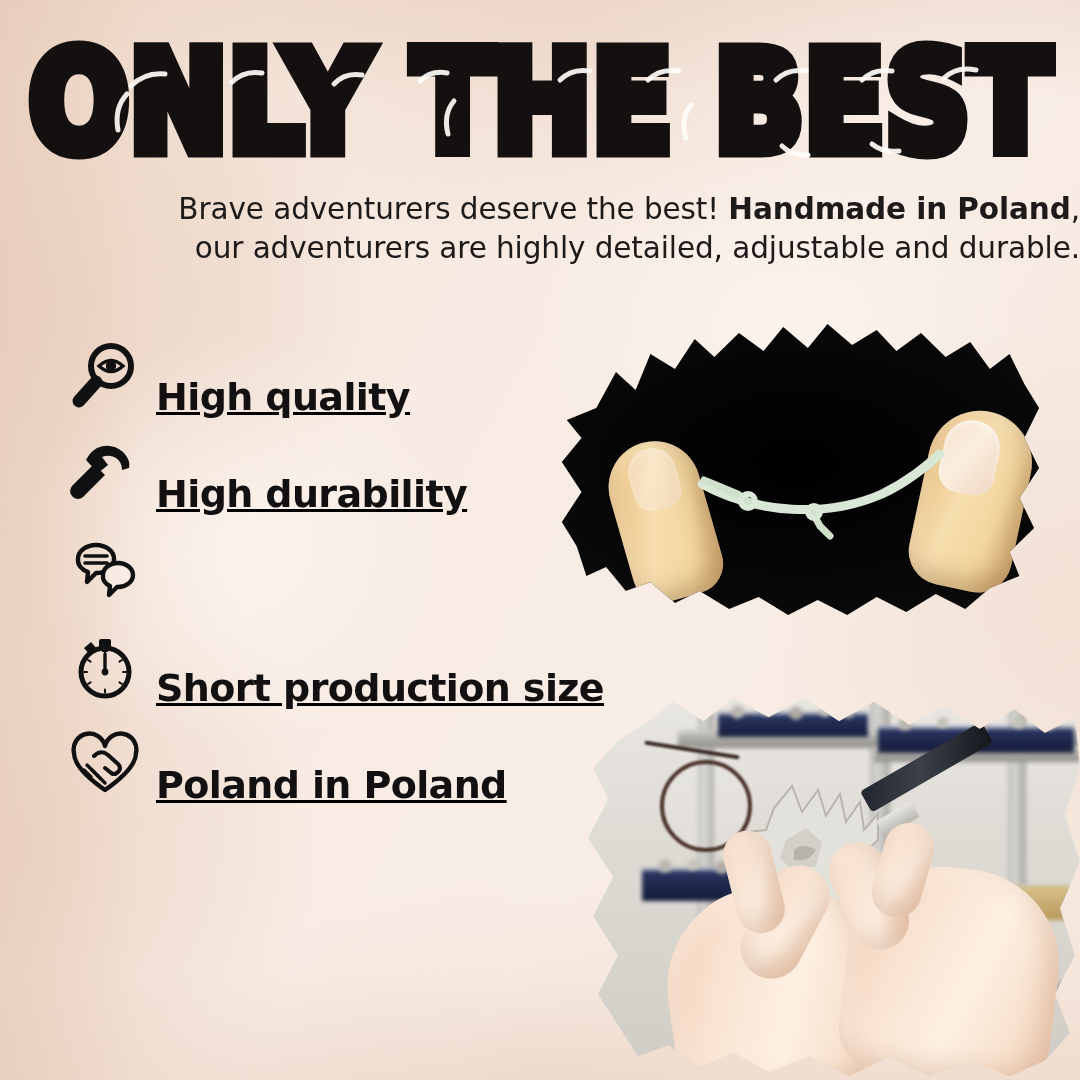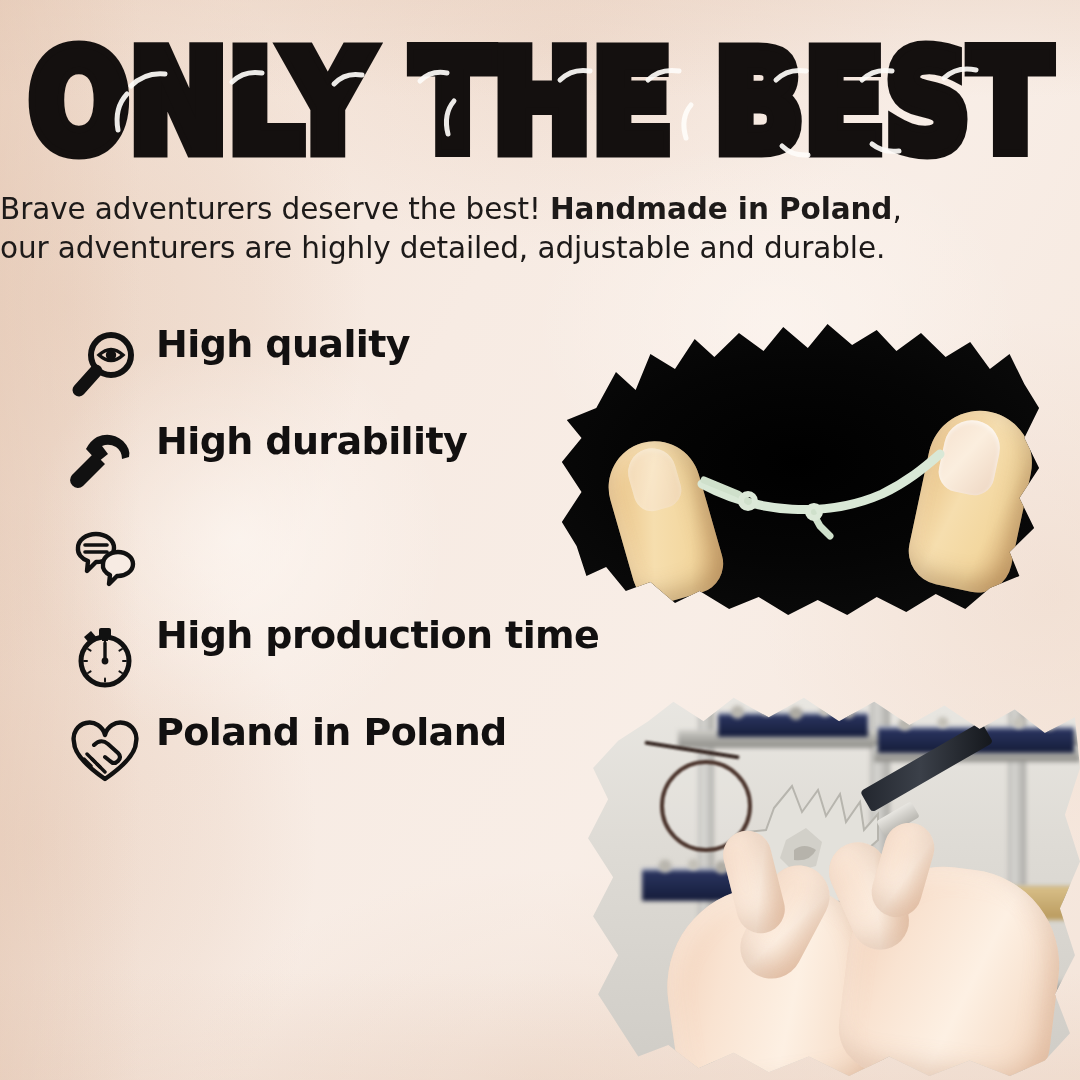--- a/index.html
+++ b/index.html
@@ -76,40 +76,41 @@
     pointer-events: none;
   }
   .gloss svg { display: block; }
 
   
   .subtitle {
     position: absolute;
     top: 190px;
     left: 0;
     width: 1080px;
-    text-align: left;
+    text-align: right;
     font-family: "DejaVu Sans", sans-serif;
     font-size: 29.5px;
     line-height: 1.33;
     color: #1d1a19;
     letter-spacing: -0.1px;
   }
   .subtitle b { font-weight: 700; }
 
   
   .features {
     position: absolute;
     left: 62px;
     top: 322px;
     width: 740px;
   }
   .feature-row {
     display: flex;
-    align-items: flex-start;
+    align-items: flex-end;
     height: 97px;
+    text-decoration: underline;
   }
   .feature-icon {
     width: 86px;
     min-width: 86px;
     height: 86px;
     display: flex;
     align-items: center;
     justify-content: center;
   }
   .feature-icon svg { display: block; }
@@ -427,21 +428,21 @@
               <path d="M52 28 l -2.6 1.6"></path>
               <path d="M56 40 h -3"></path>
             <path d="M52 52 l -2.6 -1.6"></path>
               <path d="M35 60.5 v -3"></path>
               <path d="M18 52 l 2.6 -1.6"></path>
             <path d="M14 40 h 3"></path>
               <path d="M18 28 l 2.6 1.6"></path>
           </g>
         </svg>
       </span>
-      <span class="feature-label">High production time</span>
+      <span class="feature-label">Short production size</span>
     </div>
 
     <div class="feature-row">
       <span class="feature-icon">
         <svg width="70" height="70" viewBox="0 0 70 70" fill="none">
           <path d="M35 61 C 12 45, 4 33, 4 24 A 15 15 0 0 1 35 17 A 15 15 0 0 1 66 24 C 66 33, 58 45, 35 61 Z" stroke="#111" stroke-width="4.4" fill="none" stroke-linejoin="round"></path>
           <path d="M24 27 q 7 -7 14 -1 l 10 9 q 4 4 0 8 q -4 4 -8 0 l -5 -4" stroke="#111" stroke-width="4" fill="none" stroke-linecap="round" stroke-linejoin="round"></path>
           <g stroke="#111" stroke-width="3.4" stroke-linecap="round">
             <path d="M17 36 l 8 8"></path>
             <path d="M22 41 l 8 8"></path>

